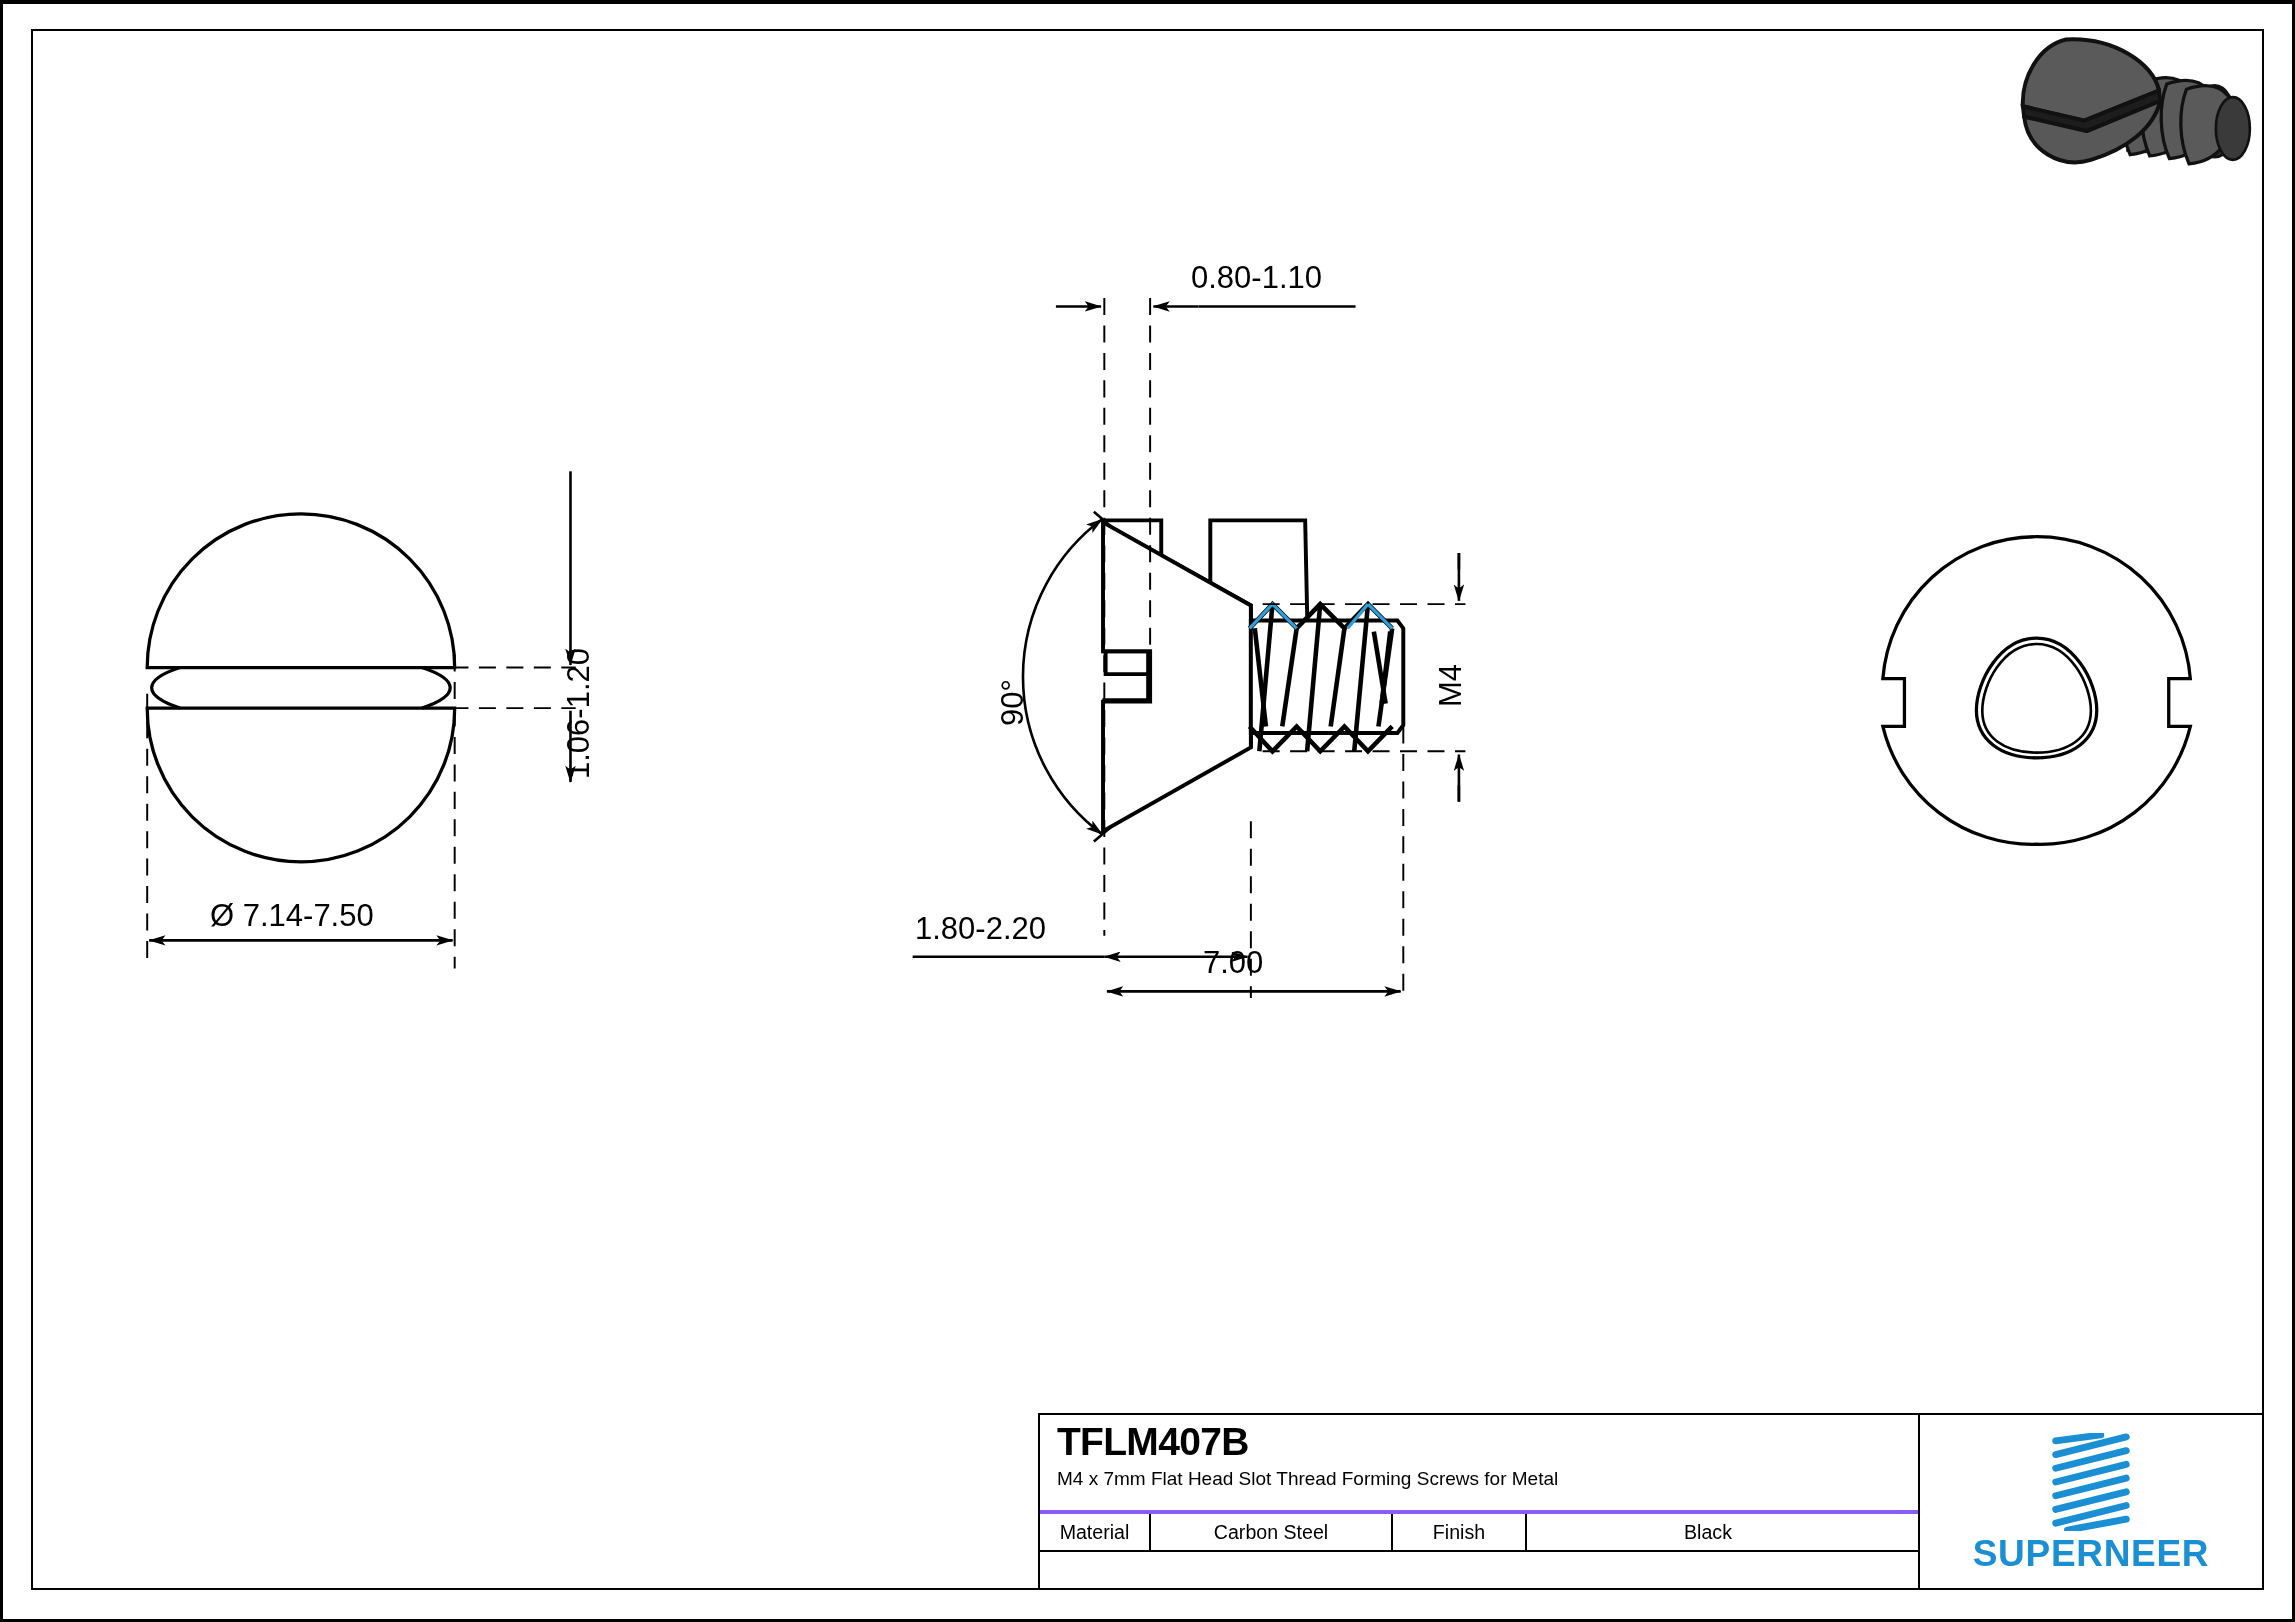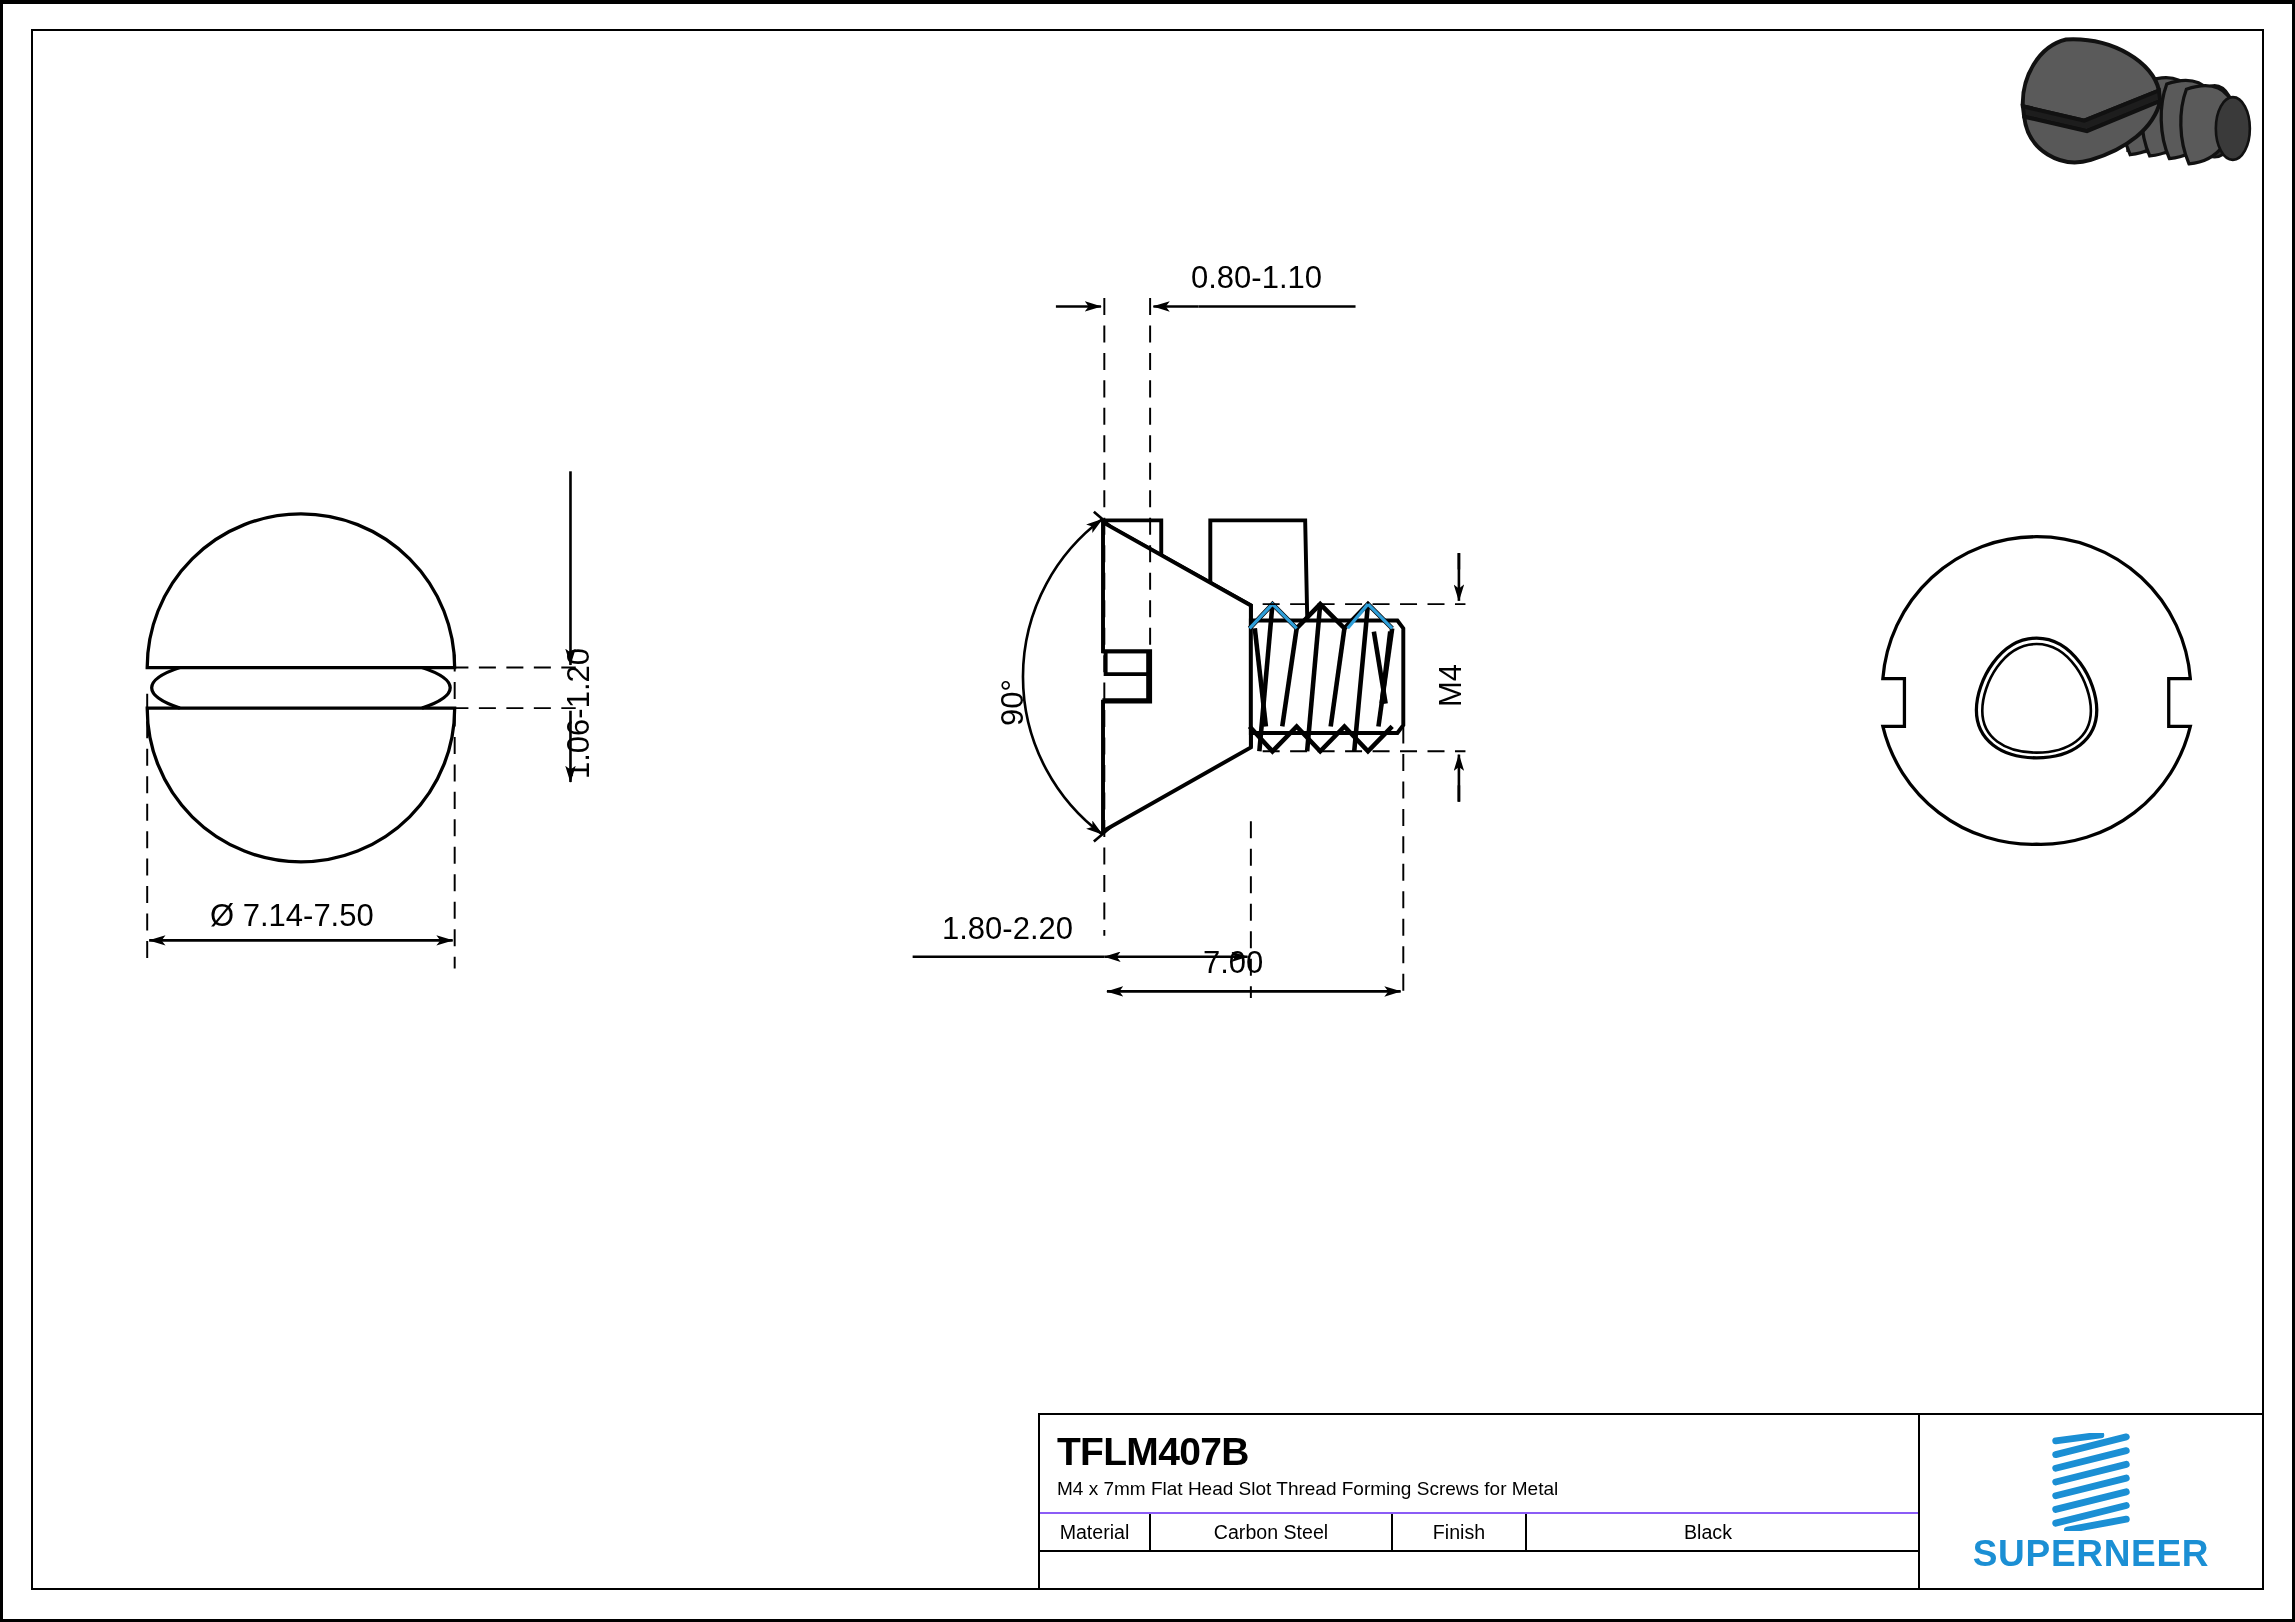--- a/index.html
+++ b/index.html
@@ -80,24 +80,24 @@
   }
   .tb-left {
     width: 880px;
     display: flex;
     flex-direction: column;
     border-right: 2px solid #000;
     box-sizing: border-box;
   }
   .tb-desc-area {
     height: 99px;
-    border-bottom: 2px solid #8b5cf6;
+    border-bottom: 4px solid #8b5cf6;
     box-sizing: border-box;
     padding-left: 17px;
-    padding-top: 17px;
+    padding-top: 7px;
   }
   .tb-partno {
     font-size: 39px;
     font-weight: bold;
     color: #000;
     line-height: 1.05;
     letter-spacing: -0.7px;
     font-family: "Liberation Sans", sans-serif;
   }
   .tb-desc {
@@ -378,21 +378,21 @@
   <div class="dim" style="left:186px; top:898px; font-size:31px;margin-left:24px;">Ø 7.14-7.50</div>
 
   <div class="dim vert" style="left:561px; top:779px; font-size:31px;">1.06-1.20</div>
 
   <div class="dim" style="left:1191px; top:260px; font-size:31px;">0.80-1.10</div>
 
   <div class="dim vert" style="left:995px; top:726px; font-size:31px;">90°</div>
 
   <div class="dim vert" style="left:1433px; top:707px; font-size:31px;">M4</div>
 
-  <div class="dim" style="left:915px; top:911px; font-size:31px;margin-left:27px;">1.80-2.20</div>
+  <div class="dim" style="left:915px; top:911px; font-size:31px;">1.80-2.20</div>
 
   <div class="dim" style="left:1203px; top:945px; font-size:31px;">7.00</div>
 
 
   <div class="title-block">
 
     <div class="tb-left">
 
       <div class="tb-desc-area">
         <div class="tb-partno">TFLM407B</div>

